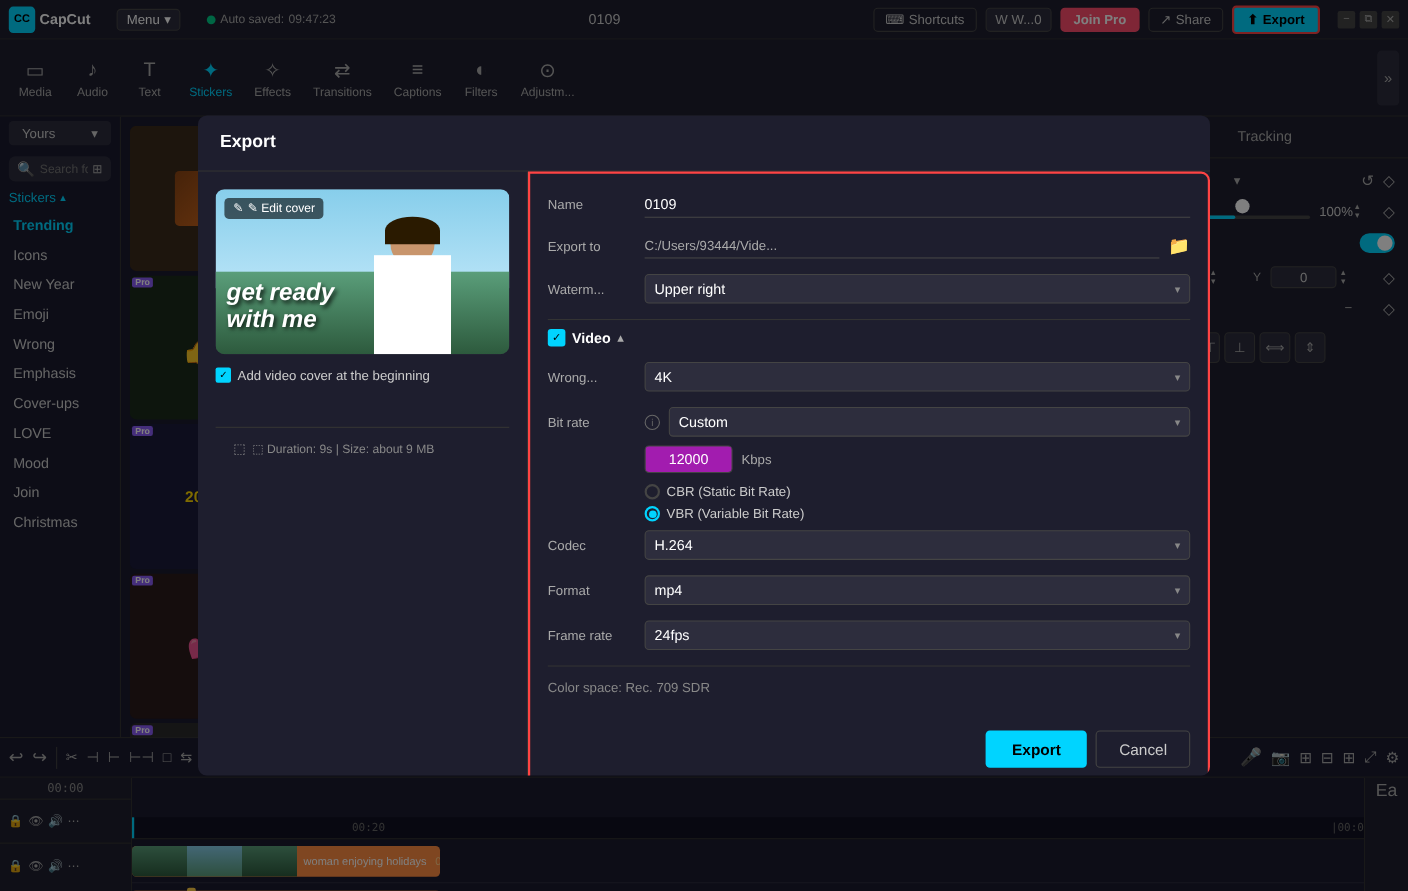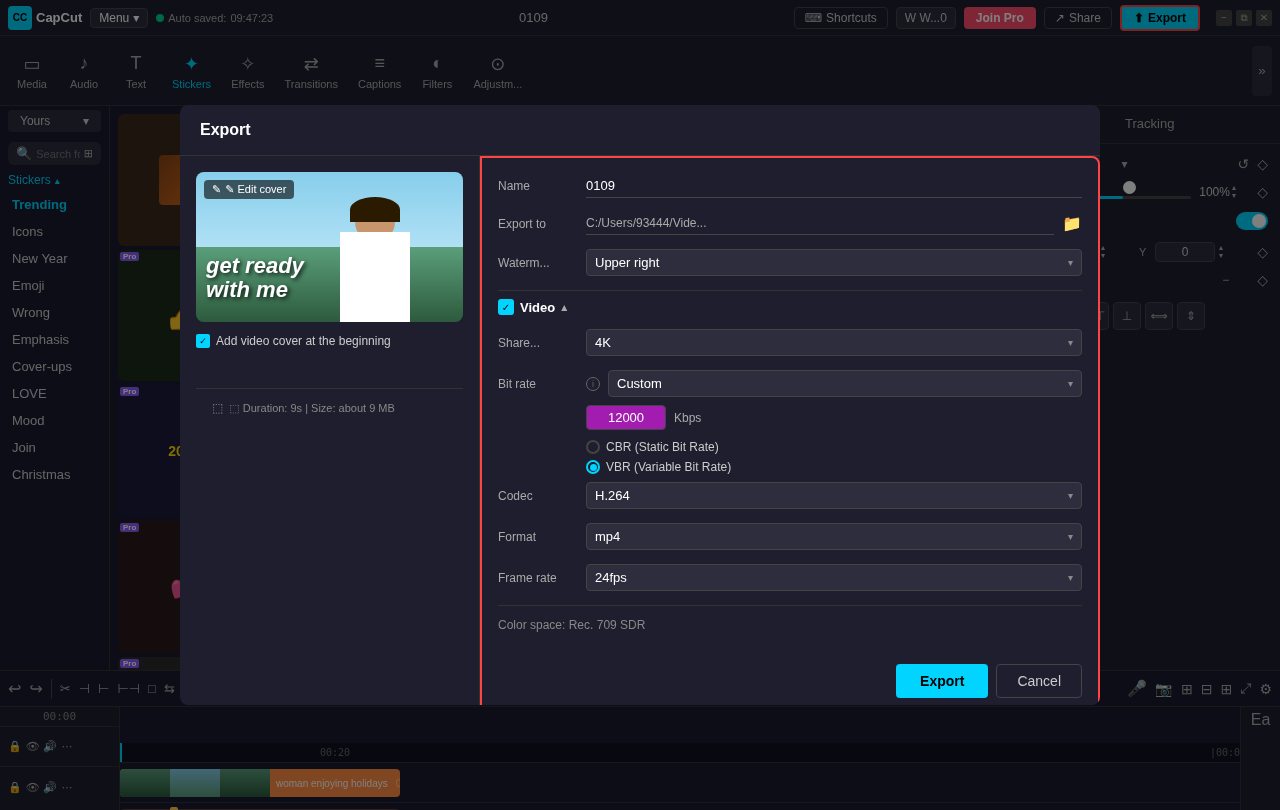--- a/index.html
+++ b/index.html
@@ -1,19 +1,19 @@
 <!DOCTYPE html>
 <html><head>
   <meta charset="utf-8">
   <style>
     * { box-sizing: border-box; margin: 0; padding: 0; }
     body { font-family: -apple-system, BlinkMacSystemFont, 'Segoe UI', sans-serif; background: #1a1a2e; color: #fff; width: 1280px; height: 810px; overflow: hidden; font-size: 13px; }
 
     
-    .topbar { display: flex; align-items: center; height: 36px; background: #1e1e2e; border-bottom: 1px solid #333; padding: 0 8px; gap: 8px; }
+    .topbar { display: flex; align-items: center; height: 36px; background: #1e1e2e; border-bottom: 1px solid #333; padding: 0 8px; gap: 24px; }
     .logo { display: flex; align-items: center; gap: 4px; color: #fff; font-weight: bold; font-size: 13px; }
     .logo-icon { width: 24px; height: 24px; background: #00d4ff; border-radius: 4px; display: flex; align-items: center; justify-content: center; font-size: 10px; color: #000; font-weight: bold; }
     .menu-btn { background: #2d2d3d; border: 1px solid #444; border-radius: 4px; color: #fff; padding: 2px 8px; font-size: 12px; cursor: pointer; display: flex; align-items: center; gap: 4px; }
     .autosave { color: #aaa; font-size: 11px; display: flex; align-items: center; gap: 4px; }
     .autosave-dot { width: 8px; height: 8px; background: #00cc88; border-radius: 50%; }
     .topbar-center { flex: 1; display: flex; justify-content: center; color: #ccc; font-size: 13px; }
     .topbar-right { display: flex; align-items: center; gap: 8px; }
     .shortcuts-btn { background: transparent; border: 1px solid #444; border-radius: 4px; color: #ccc; padding: 3px 10px; font-size: 12px; cursor: pointer; display: flex; align-items: center; gap: 4px; }
     .w-btn { background: #2d2d3d; border: 1px solid #444; border-radius: 4px; color: #ccc; padding: 3px 8px; font-size: 12px; cursor: pointer; }
     .join-pro-btn { background: #ff4d6d; border: none; border-radius: 4px; color: #fff; padding: 4px 12px; font-size: 12px; cursor: pointer; font-weight: bold; }
@@ -573,21 +573,21 @@
         <div class="sep-line"></div>
 
         <div class="video-section">
           <div class="video-header">
             <div class="video-check">✓</div>
             <span class="video-label">Video</span>
             <span class="video-collapse">▴</span>
           </div>
 
           <div class="form-row">
-            <span class="form-label">Share...</span>
+            <span class="form-label">Wrong...</span>
             <div class="form-select">
               <span>4K</span>
               <span class="select-arrow">▾</span>
             </div>
           </div>
 
           <div class="bitrate-row">
             <span class="form-label">
               <span>Bit rate</span>
             </span>

